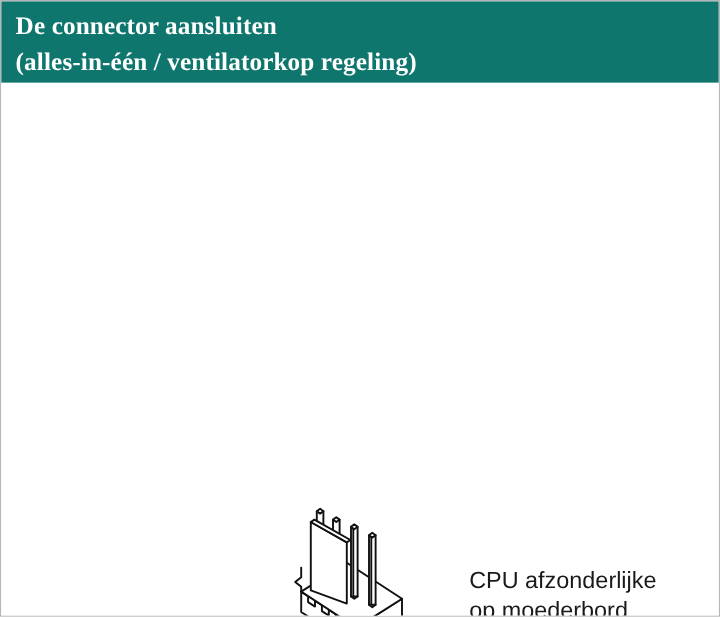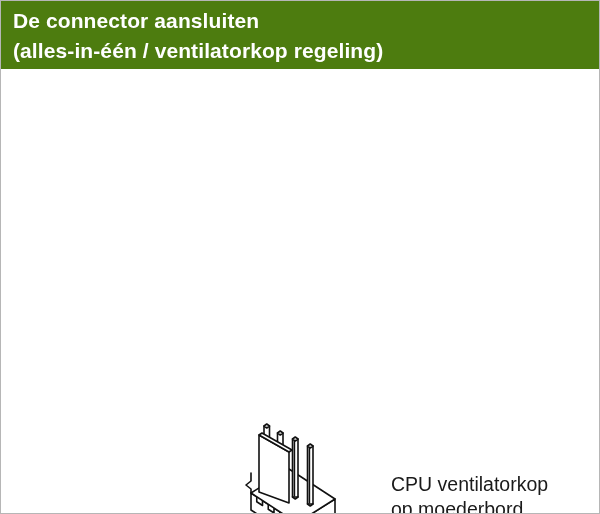--- a/index.html
+++ b/index.html
@@ -10,23 +10,24 @@
     height: 514px;
     background: #ffffff;
     border: 1px solid #b6b6b6;
     overflow: hidden;
     font-family: "Liberation Sans", "DejaVu Sans", sans-serif;
   }
   .header {
     position: absolute;
     left: 0; top: 0; right: 0;
     height: 68px;
-    background: #4d7c0f;
+    background: #0f766e;
     color: #ffffff;
     padding: 5px 12px 0 12px;
+    font-family: Liberation Serif, serif;
   }
   .header .title-line {
     font-size: 21px;
     font-weight: 700;
     line-height: 30px;
     letter-spacing: 0.1px;
     white-space: nowrap;
   }
   .content {
     position: absolute;
@@ -95,18 +96,18 @@
       <path fill="none" d="M47.5,82 L50.25,84 L53,82"></path>
       <path fill="none" d="M49.4,26 V81"></path>
 
       <path d="M62.5,31 H68 V89 H62.5 Z"></path>
       <path d="M62.5,31 L65.25,29 L68,31 L65.25,33 Z"></path>
       <path fill="none" d="M62.5,89 L65.25,91 L68,89"></path>
       <path fill="none" d="M64.4,33 V88"></path>
     </svg>
 
     <div class="caption">
-      <div>CPU ventilatorkop</div>
+      <div>CPU afzonderlijke</div>
       <div>op moederbord</div>
     </div>
 
   </div>
 </div>
 
 </body></html>

